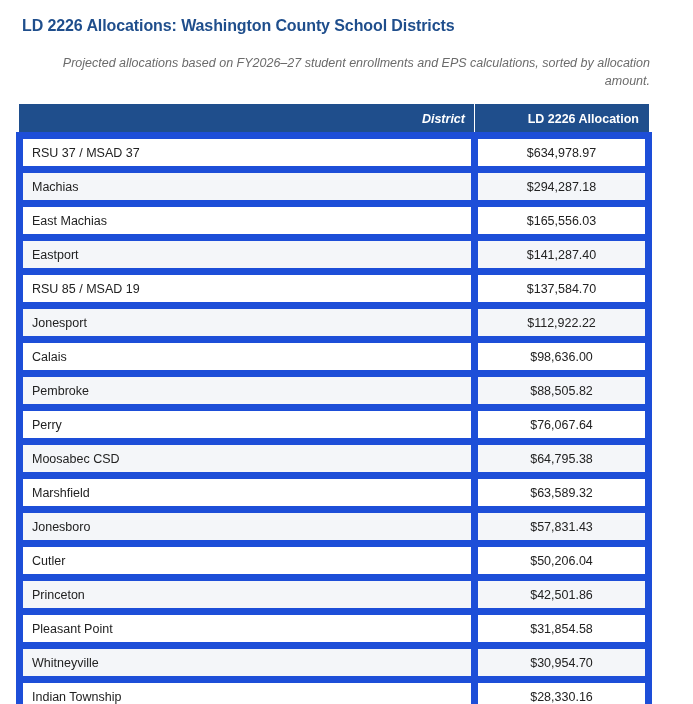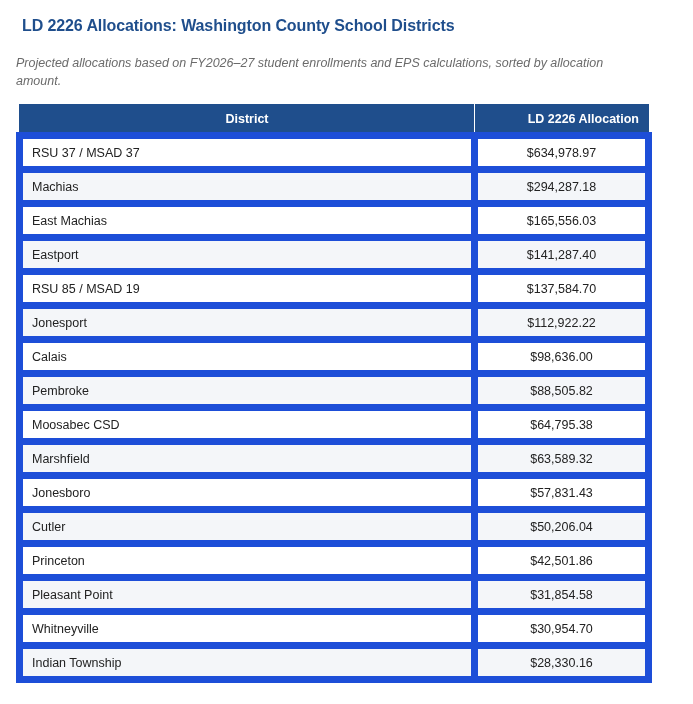--- a/index.html
+++ b/index.html
@@ -30,20 +30,21 @@
     line-height: 1.3;
   }
   .page-subtitle {
     margin: 0;
     padding-top: 11px;
     font-size: 12.5px;
     font-style: italic;
     color: #6b6b6b;
     line-height: 1.45;
     max-width: 634px;
+    text-align: right;
   }
   .table-wrap {
     margin-top: 14px;
     width: 629px;
   }
   table.alloc-table {
     border-collapse: collapse;
     width: 629px;
     table-layout: fixed;
     font-size: 12.5px;
@@ -55,21 +56,21 @@
     background: #1f4e8c;
     color: #ffffff;
     font-weight: bold;
     font-size: 12.5px;
     height: 27px;
     padding: 0 9px;
     border: 1px solid #1f4e8c;
     border-right-color: #ffffff;
     white-space: nowrap;
   }
-  table.alloc-table thead th.th-district { text-align: center; }
+  table.alloc-table thead th.th-district { text-align: right; font-style: italic; }
   table.alloc-table thead th.th-amount {
     text-align: right;
     border-right-color: #1f4e8c;
   }
 
   table.alloc-table tbody td {
     height: 27px;
     padding: 0 9px;
     border: 7px solid #1d4ed8;
     color: #222222;
@@ -131,20 +132,24 @@
           </tr>
           <tr>
             <td class="cell-district">Calais</td>
             <td class="cell-amount">$98,636.00</td>
           </tr>
           <tr>
             <td class="cell-district">Pembroke</td>
             <td class="cell-amount">$88,505.82</td>
           </tr>
           <tr>
+            <td class="cell-district">Perry</td>
+            <td class="cell-amount">$76,067.64</td>
+          </tr>
+          <tr>
             <td class="cell-district">Moosabec CSD</td>
             <td class="cell-amount">$64,795.38</td>
           </tr>
           <tr>
             <td class="cell-district">Marshfield</td>
             <td class="cell-amount">$63,589.32</td>
           </tr>
           <tr>
             <td class="cell-district">Jonesboro</td>
             <td class="cell-amount">$57,831.43</td>

